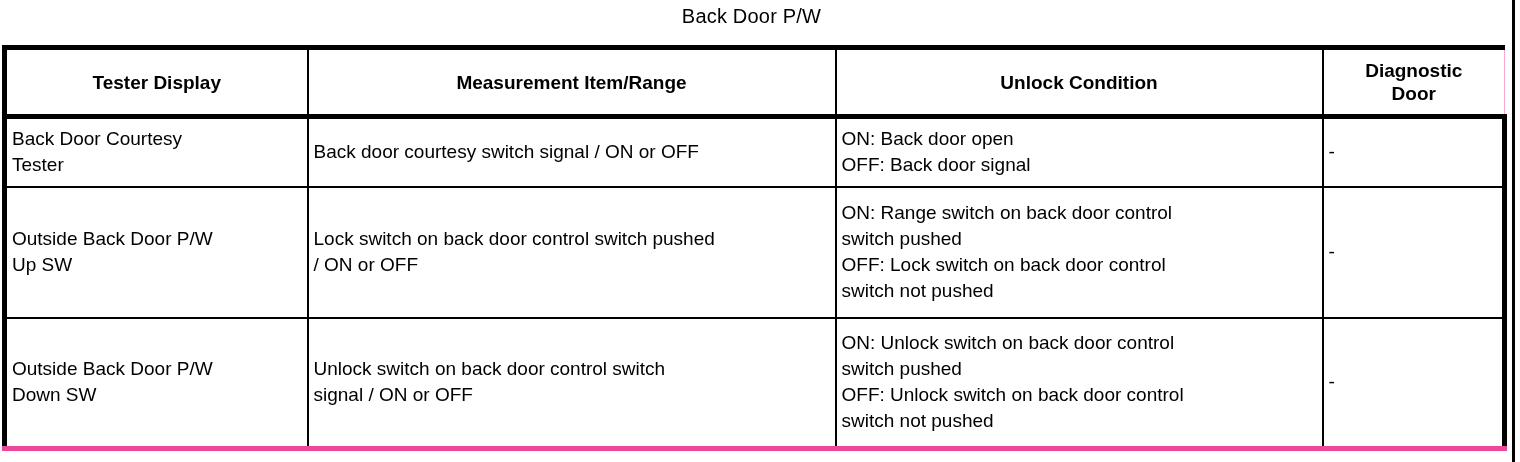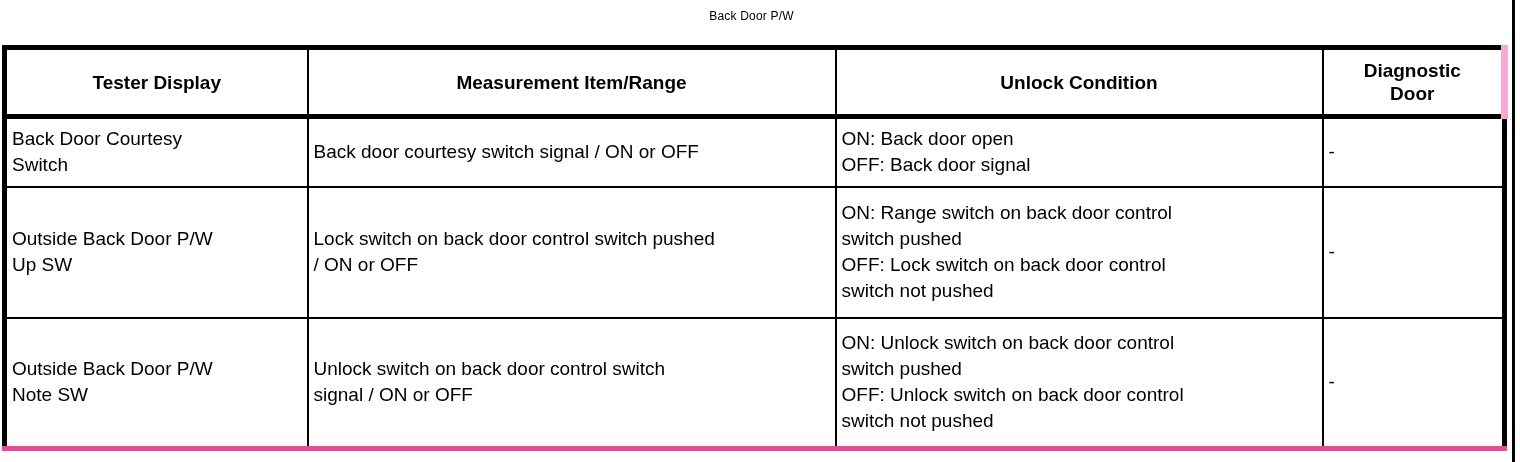--- a/index.html
+++ b/index.html
@@ -26,21 +26,21 @@
     width: 3px;
     height: 462px;
     background: #000000;
   }
   .table-title {
     position: absolute;
     top: 4px;
     left: 0;
     width: 1503px;
     text-align: center;
-    font-size: 12px;
+    font-size: 20px;
     line-height: 24px;
     letter-spacing: 0.2px;
     white-space: nowrap;
   }
   table.spec {
     position: absolute;
     top: 45px;
     left: 2px;
     width: 1500px;
     border-collapse: collapse;
@@ -55,21 +55,21 @@
     font-size: 19px;
     font-weight: bold;
     text-align: center;
     vertical-align: middle;
     line-height: 23px;
     padding: 9px 4px;
     height: 54px;
     box-sizing: border-box;
   }
   table.spec thead th.outer-left  { border-left: 5px solid #000; }
-  table.spec thead th.outer-right { border-right: 7px solid #f9a8d4; }
+  table.spec thead th.outer-right { border-right: 1px solid #f9a8d4; }
 
   table.spec tbody td {
     border-left: 2px solid #000;
     border-right: 2px solid #000;
     border-top: 2px solid #000;
     border-bottom: 2px solid #000;
     font-size: 19px;
     line-height: 26px;
     vertical-align: middle;
     text-align: left;
@@ -121,21 +121,21 @@
           </span>
         </th>
       </tr>
     </thead>
     <tbody>
 
       <tr class="r1">
         <td class="outer-left">
           <span class="cell-lines">
             <span>Back Door Courtesy</span>
-            <span>Switch</span>
+            <span>Tester</span>
           </span>
         </td>
         <td>
           <span class="cell-lines">
             <span>Back door courtesy switch signal / ON or OFF</span>
           </span>
         </td>
         <td>
           <span class="cell-lines">
             <span>ON: Back door open</span>
@@ -170,21 +170,21 @@
         </td>
         <td class="outer-right">
           <span class="dash">-</span>
         </td>
       </tr>
 
       <tr class="r3 last-row">
         <td class="outer-left">
           <span class="cell-lines">
             <span>Outside Back Door P/W</span>
-            <span>Note SW</span>
+            <span>Down SW</span>
           </span>
         </td>
         <td>
           <span class="cell-lines">
             <span>Unlock switch on back door control switch</span>
             <span>signal / ON or OFF</span>
           </span>
         </td>
         <td>
           <span class="cell-lines">

